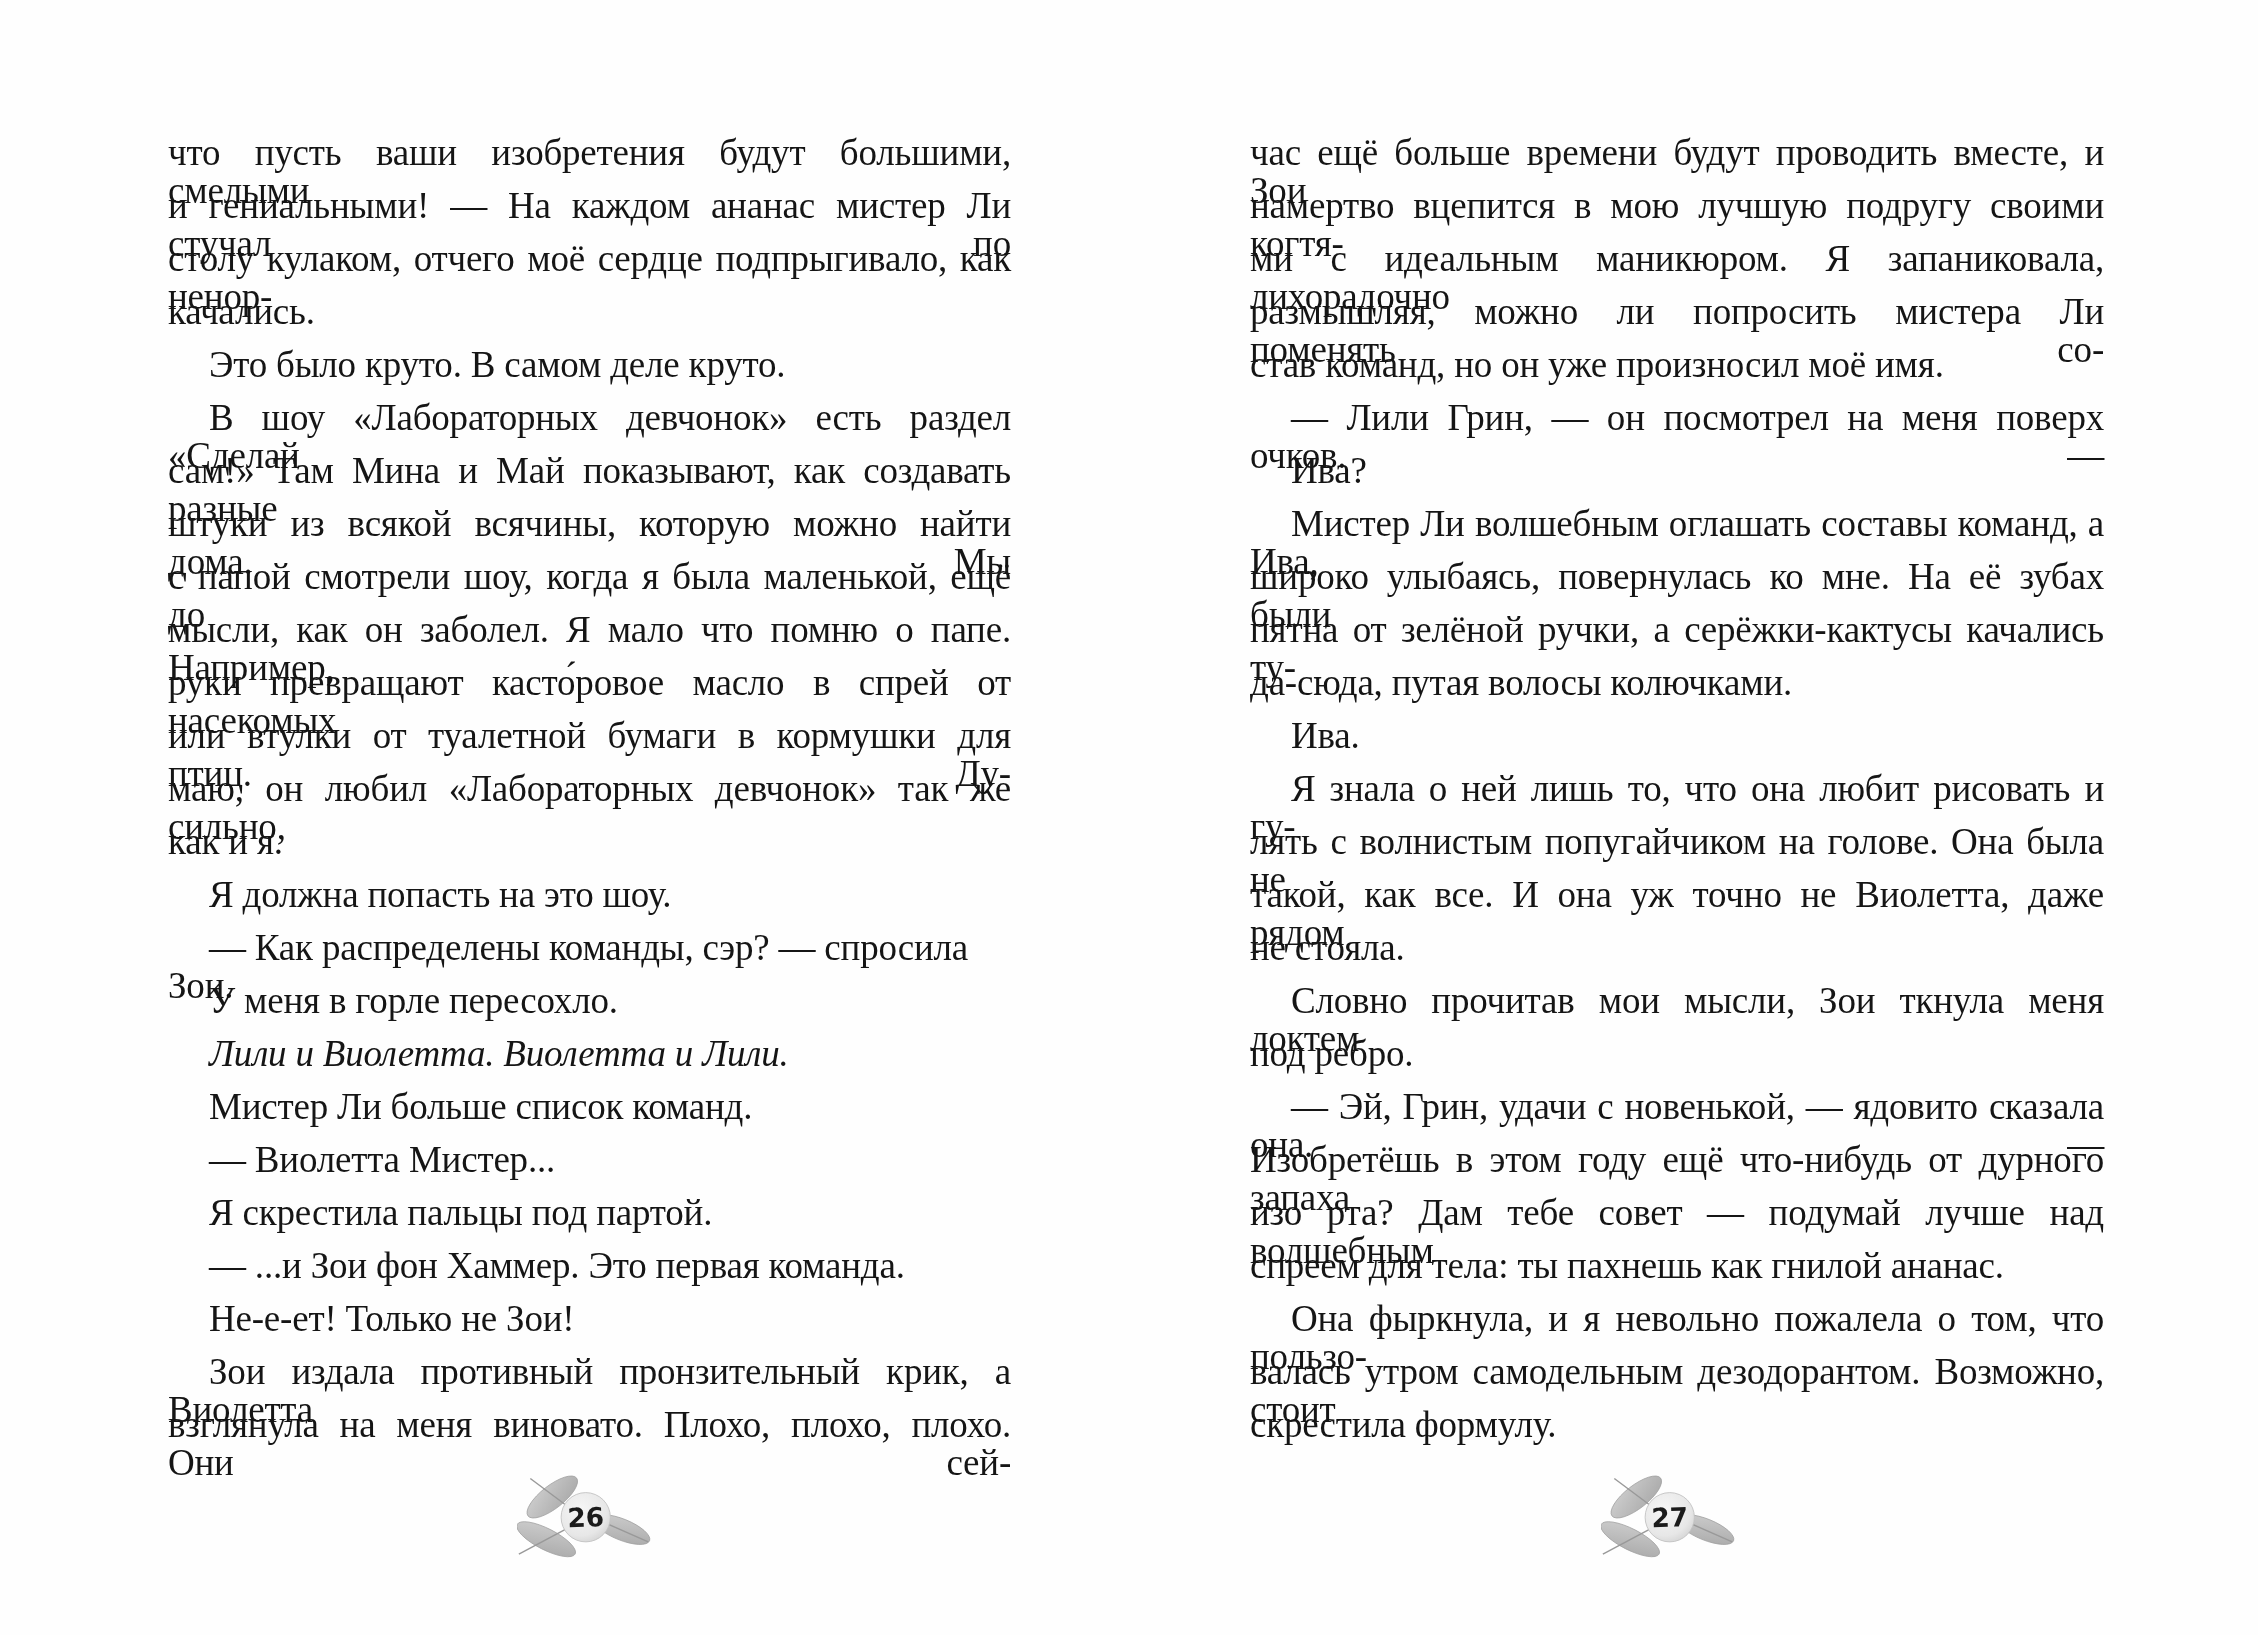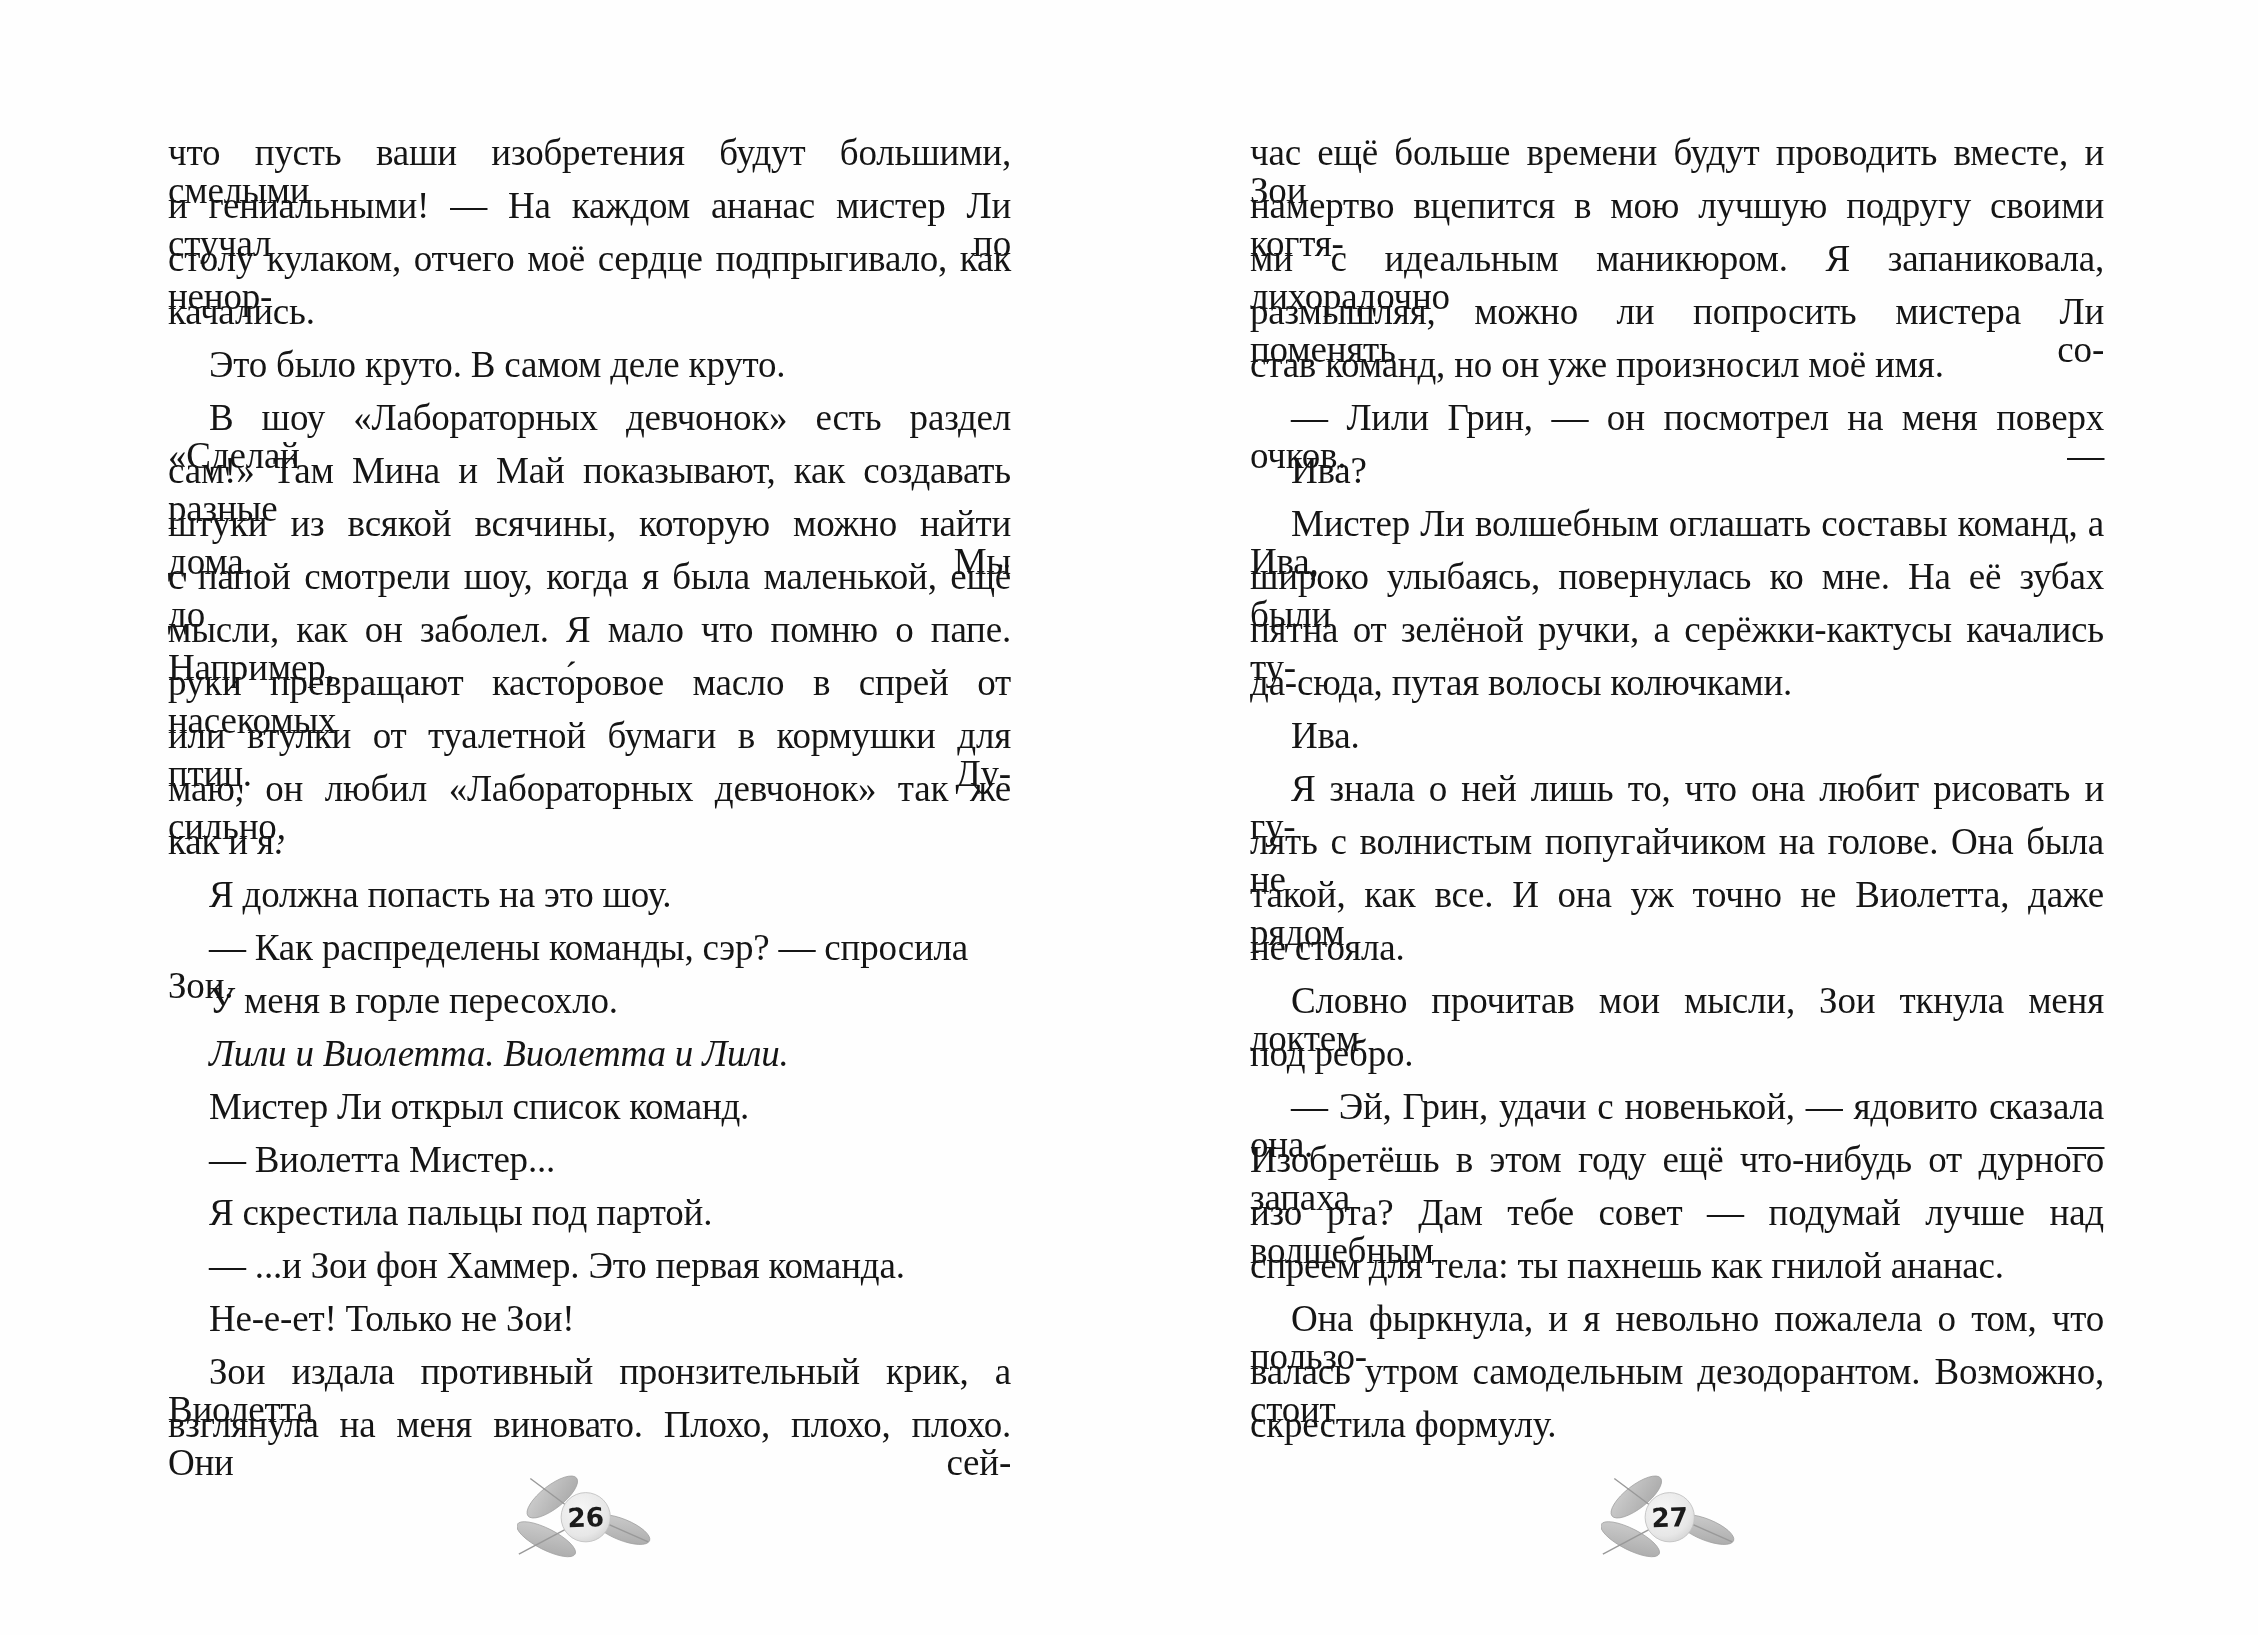--- a/index.html
+++ b/index.html
@@ -46,21 +46,21 @@
       <div class="line just">с папой смотрели шоу, когда я была маленькой, ещё до</div>
       <div class="line just">мысли, как он заболел. Я мало что помню о папе. Например,</div>
       <div class="line just">руки превращают касто́ровое масло в спрей от насекомых</div>
       <div class="line just">или втулки от туалетной бумаги в кормушки для птиц. Ду-</div>
       <div class="line just">маю, он любил «Лабораторных девчонок» так же сильно,</div>
       <div class="line">как и я.</div>
       <div class="line ind">Я должна попасть на это шоу.</div>
       <div class="line ind">— Как распределены команды, сэр? — спросила Зои.</div>
       <div class="line ind">У меня в горле пересохло.</div>
       <div class="line ind ital">Лили и Виолетта. Виолетта и Лили.</div>
-      <div class="line ind">Мистер Ли открыл список команд.</div>
+      <div class="line ind">Мистер Ли больше список команд.</div>
       <div class="line ind">— Виолетта Мистер...</div>
       <div class="line ind">Я скрестила пальцы под партой.</div>
       <div class="line ind">— ...и Зои фон Хаммер. Это первая команда.</div>
       <div class="line ind">Не-е-ет! Только не Зои!</div>
       <div class="line just ind">Зои издала противный пронзительный крик, а Виолетта</div>
       <div class="line just">взглянула на меня виновато. Плохо, плохо, плохо. Они сей-</div>
     </div>
 
   <div class="col col-right">
       <div class="line just">час ещё больше времени будут проводить вместе, и Зои</div>

